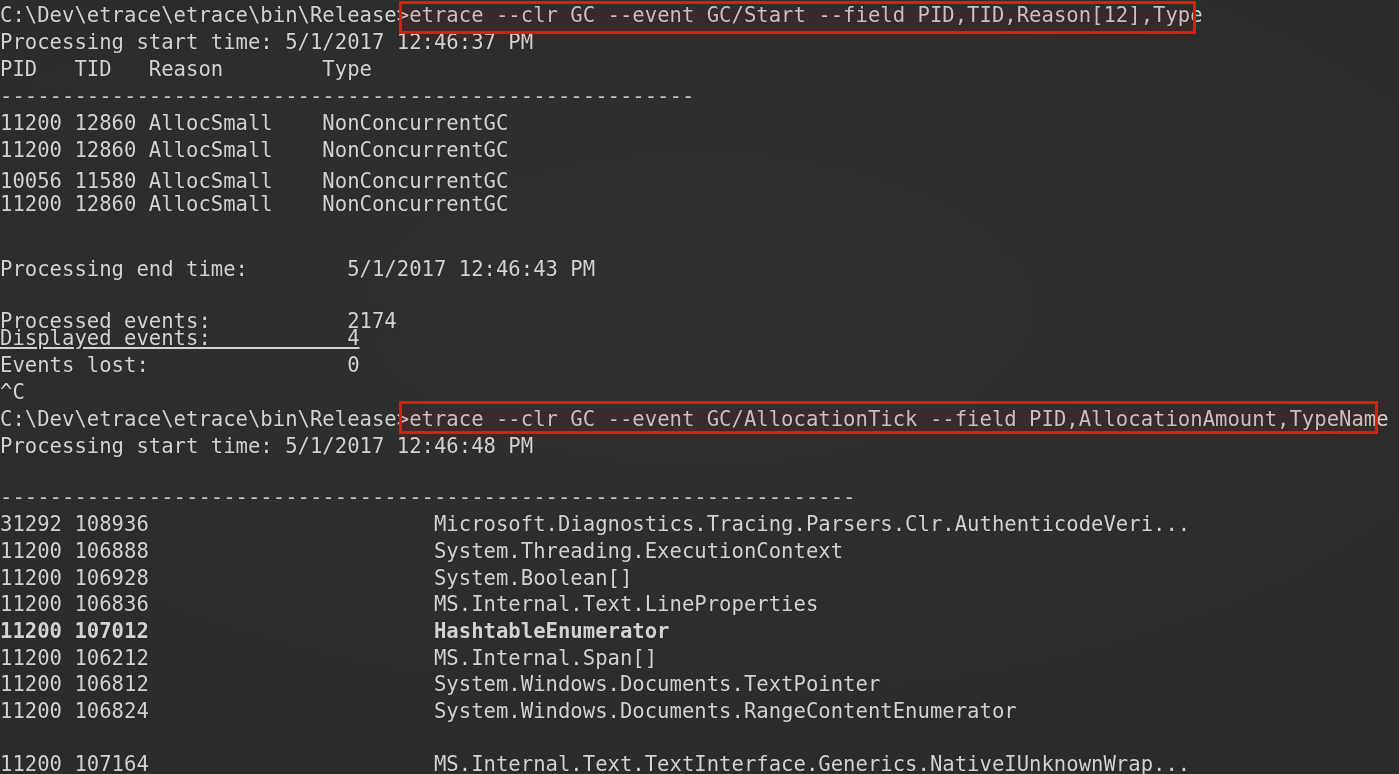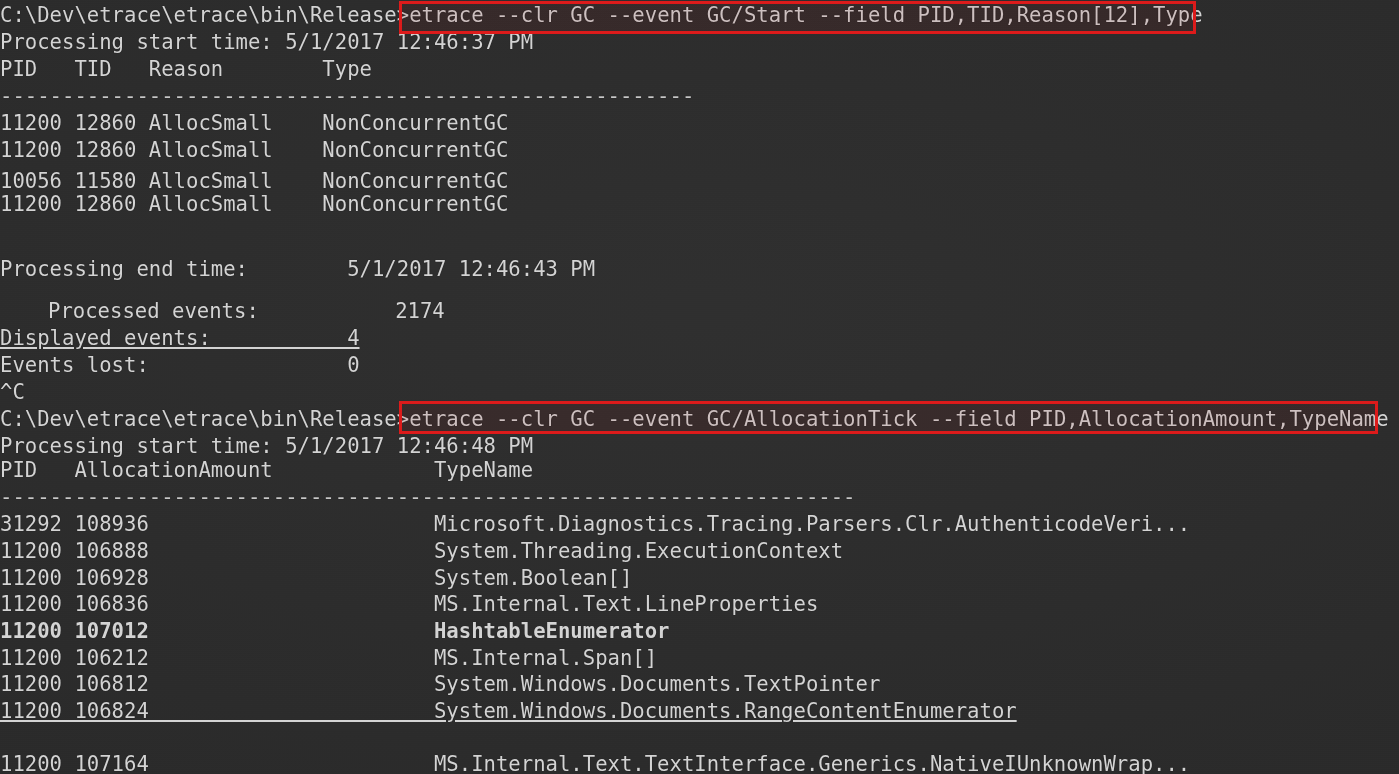--- a/index.html
+++ b/index.html
@@ -80,42 +80,41 @@
   <div class="line" style="top:56px;">PID   TID   Reason        Type</div>
 
   <div class="line sep" style="top:83px;">--------------------------------------------------------</div>
 
   <div class="line" style="top:110px;">11200 12860 AllocSmall    NonConcurrentGC</div>
   <div class="line" style="top:137px;">11200 12860 AllocSmall    NonConcurrentGC</div>
   <div class="line" style="top:168px;">10056 11580 AllocSmall    NonConcurrentGC</div>
   <div class="line" style="top:191px;">11200 12860 AllocSmall    NonConcurrentGC</div>
 
   <div class="line" style="top:256px;">Processing end time:        5/1/2017 12:46:43 PM</div>
-  <div class="line" style="top:298px;margin-left:48px;">Processed events:           2174</div>
+  <div class="line" style="top:308px;">Processed events:           2174</div>
   <div class="line" style="top:325px;text-decoration:underline;">Displayed events:           4</div>
   <div class="line" style="top:352px;text-align:center;">Events lost:                0</div>
 
   <div class="line" style="top:379px;">^C</div>
 
   <div class="line" style="top:406px;"><span>C:\Dev\etrace\etrace\bin\Release&gt;</span><span>etrace --clr GC --event GC/AllocationTick --field PID,AllocationAmount,TypeName</span></div>
 
   <div class="line" style="top:433px;">Processing start time: 5/1/2017 12:46:48 PM</div>
 
-  <div class="line" style="top:457px;">PID   AllocationAmount             TypeName</div>
 
   <div class="line sep" style="top:484px;">---------------------------------------------------------------------</div>
 
   <div class="line" style="top:511px;">31292 108936                       Microsoft.Diagnostics.Tracing.Parsers.Clr.AuthenticodeVeri...</div>
   <div class="line" style="top:538px;">11200 106888                       System.Threading.ExecutionContext</div>
   <div class="line" style="top:565px;">11200 106928                       System.Boolean[]</div>
   <div class="line" style="top:591px;">11200 106836                       MS.Internal.Text.LineProperties</div>
   <div class="line" style="top:618px;font-weight:bold;">11200 107012                       HashtableEnumerator</div>
   <div class="line" style="top:645px;">11200 106212                       MS.Internal.Span[]</div>
   <div class="line" style="top:671px;">11200 106812                       System.Windows.Documents.TextPointer</div>
-  <div class="line" style="top:698px;text-decoration:underline;">11200 106824                       System.Windows.Documents.RangeContentEnumerator</div>
+  <div class="line" style="top:698px;">11200 106824                       System.Windows.Documents.RangeContentEnumerator</div>
   <div class="line" style="top:751px;">11200 107164                       MS.Internal.Text.TextInterface.Generics.NativeIUnknownWrap...</div>
 
   <div class="redbox" style="left:399px; top:1px; width:797px; height:33px;"></div>
 
   <div class="redbox" style="left:399px; top:401px; width:979px; height:33px;"></div>
 
   <div id="grain"></div>
 </div>
 
 </body></html>

